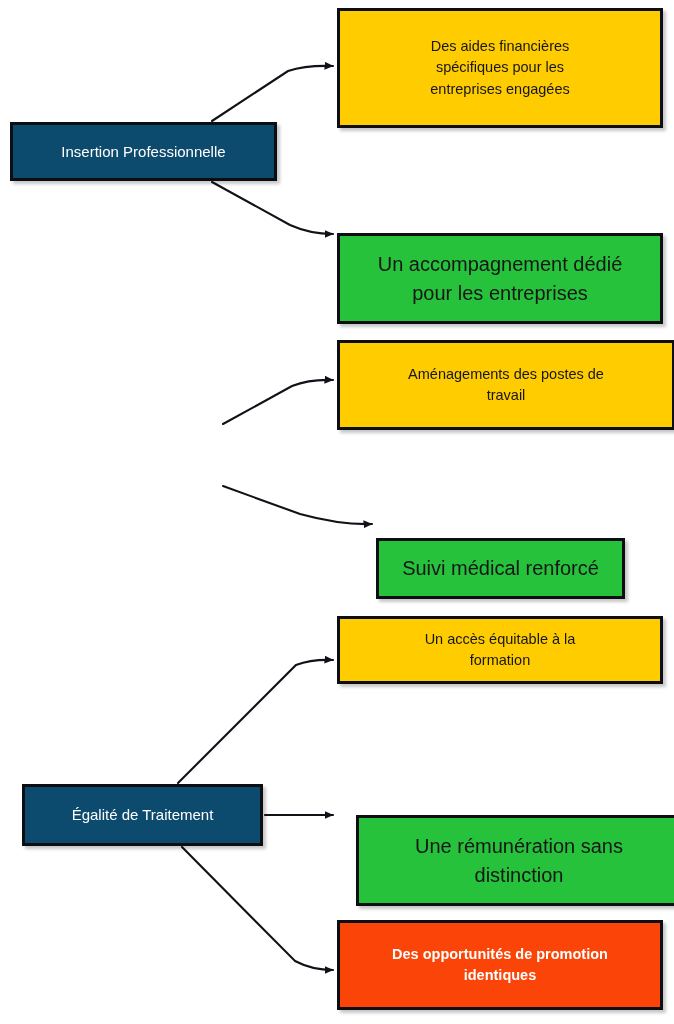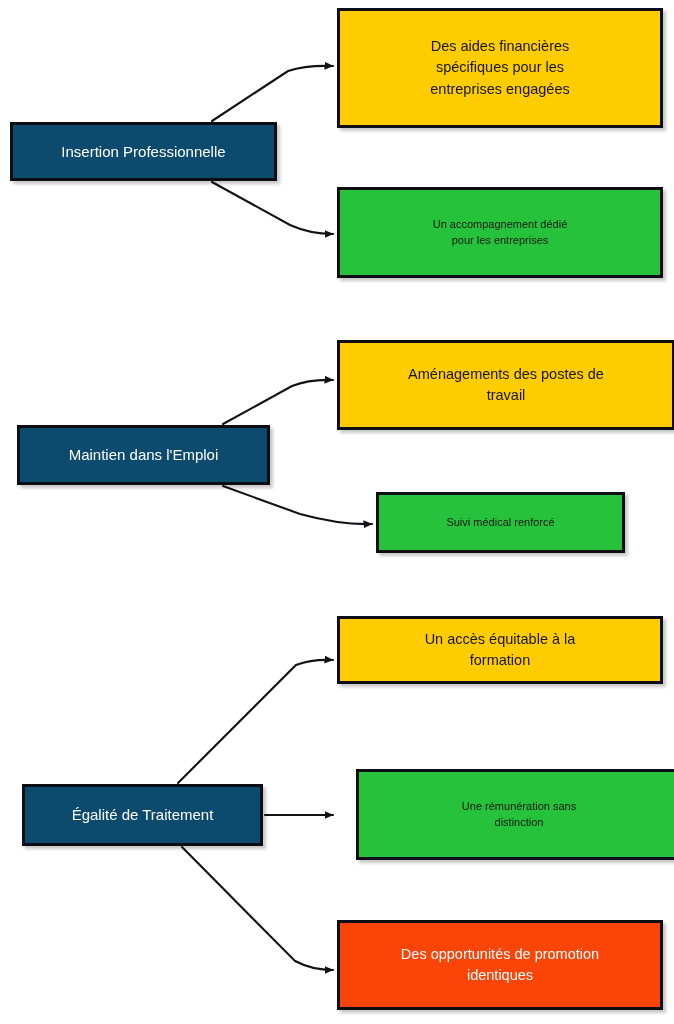--- a/index.html
+++ b/index.html
@@ -52,21 +52,22 @@
     font-weight: 400;
   }
   .node.yellow {
     background: #ffcc00;
     color: #161616;
     font-size: 14.5px;
   }
   .node.green {
     background: #27c23c;
     color: #161616;
-    font-size: 11px;
+    font-size: 20px;
+    margin-top: 46px;
   }
   .node.orange {
     background: #fa4408;
     color: #ffffff;
     font-size: 14.5px;
   }
 </style>
 </head>
 <body>
 
@@ -97,23 +98,20 @@
     <span class="node-label">Des aides financières
 spécifiques pour les
 entreprises engagées</span>
   </div>
 
   <div class="node green" style="left:337px; top:187px; width:326px; height:91px;">
     <span class="node-label">Un accompagnement dédié
 pour les entreprises</span>
   </div>
 
-  <div class="node cat" style="left:17px; top:425px; width:253px; height:60px;">
-    <span class="node-label">Maintien dans l'Emploi</span>
-  </div>
 
   <div class="node yellow" style="left:337px; top:340px; width:338px; height:90px;">
     <span class="node-label">Aménagements des postes de
 travail</span>
   </div>
 
   <div class="node green" style="left:376px; top:492px; width:249px; height:61px;">
     <span class="node-label">Suivi médical renforcé</span>
   </div>
 
@@ -124,18 +122,18 @@
   <div class="node yellow" style="left:337px; top:616px; width:326px; height:68px;">
     <span class="node-label">Un accès équitable à la
 formation</span>
   </div>
 
   <div class="node green" style="left:356px; top:769px; width:326px; height:91px;">
     <span class="node-label">Une rémunération sans
 distinction</span>
   </div>
 
-  <div class="node orange" style="left:337px; top:920px; width:326px; height:90px;">
+  <div class="node orange" style="left:337px; top:920px; width:326px; height:90px;font-weight:bold;">
     <span class="node-label">Des opportunités de promotion
 identiques</span>
   </div>
 
 </div>
 
 </body></html>

